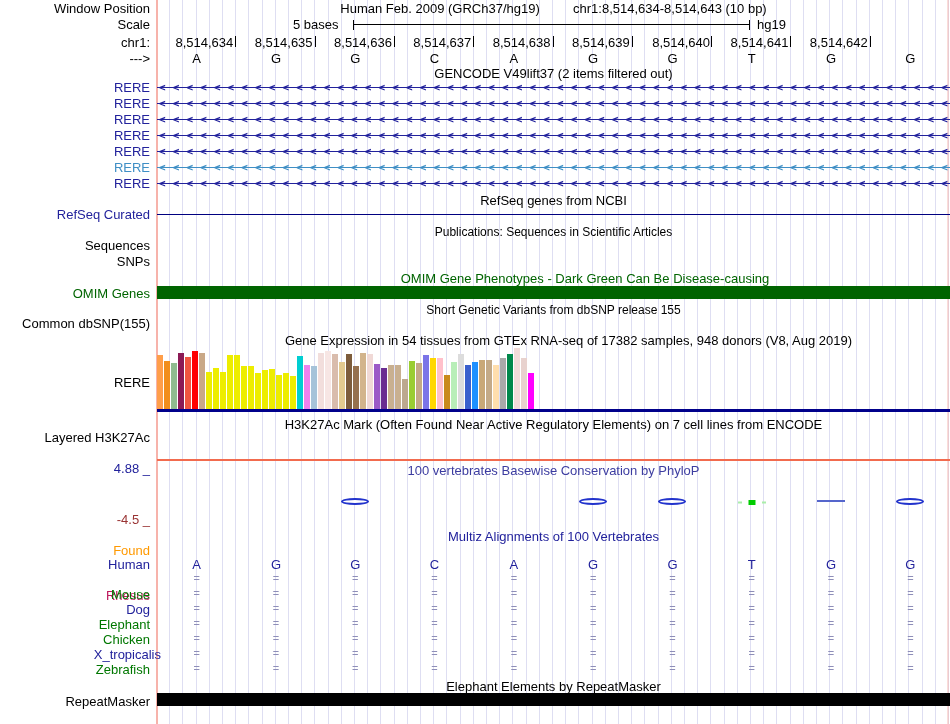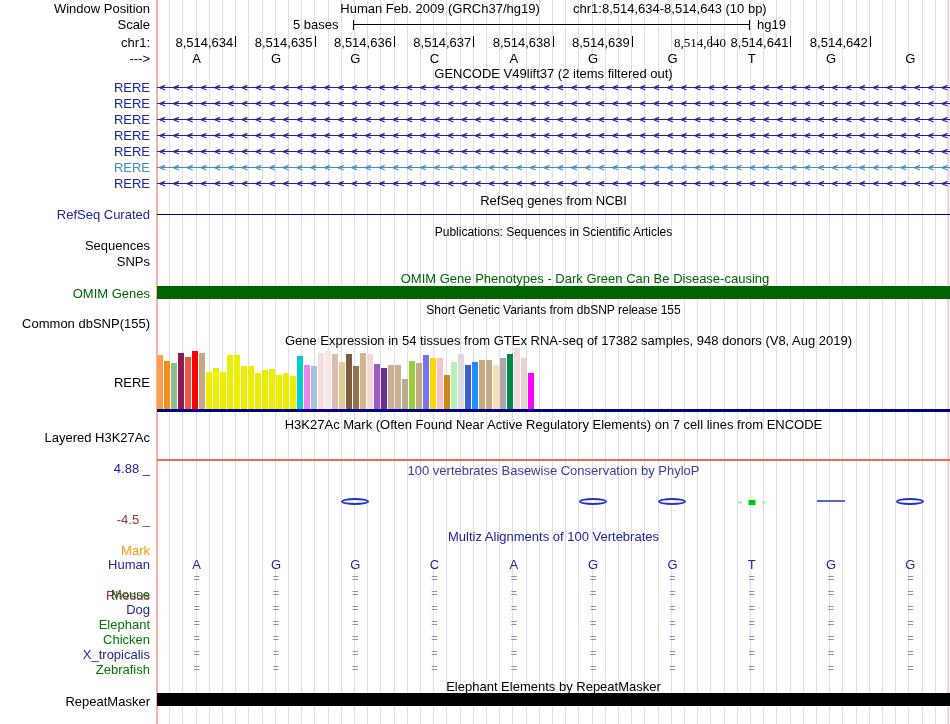--- a/index.html
+++ b/index.html
@@ -77,21 +77,21 @@
         <span class="num-span" style="left: 80.6px;">8,514,635</span>
         <div class="tick" style="left: 157.6px;"></div>
         <span class="num-span" style="left: 159.9px;">8,514,636</span>
         <div class="tick" style="left: 236.9px;"></div>
         <span class="num-span" style="left: 239.2px;">8,514,637</span>
         <div class="tick" style="left: 316.2px;"></div>
         <span class="num-span" style="left: 318.5px;">8,514,638</span>
         <div class="tick" style="left: 395.5px;"></div>
         <span class="num-span" style="left: 397.8px;">8,514,639</span>
         <div class="tick" style="left: 474.8px;"></div>
-        <span class="num-span" style="left: 494px; font-family: Liberation Serif, serif;">8,514,640</span>
+        <span class="num-span" style="left: 478px;">8,514,640</span>
         <div class="tick" style="left: 554.1px;"></div>
         <span class="num-span" style="left: 556.4px;">8,514,641</span>
         <div class="tick" style="left: 633.4px;"></div>
         <span class="num-span" style="left: 635.7px;">8,514,642</span>
         <div class="tick" style="left: 712.7px;"></div>
       </div>
   </div>
 
   <div class="row" style="top:51px">
     <div class="lbl">---&gt;</div>
@@ -271,21 +271,21 @@
       <div class="mark-lens" style="left: 910.35px; top: 498px;"></div>
     </div>
   <div class="row" style="top:512px">
     <div class="lbl darkred">-4.5 _</div>
   </div>
 
   <div class="row center navy" style="top:529px;left:157px;width:793px">
     <span>Multiz Alignments of 100 Vertebrates</span>
   </div>
   <div class="row" style="top:543px">
-    <div class="lbl orange-t">Mark</div>
+    <div class="lbl orange-t">Found</div>
   </div>
   <div class="row" style="top:557px">
     <div class="lbl navy">Human</div>
     <div class="area" id="human-bases" style="height:14px">
         <span class="base-span" style="left: 39.65px; color: rgb(34, 34, 156);">A</span>
         <span class="base-span" style="left: 118.95px; color: rgb(34, 34, 156);">G</span>
         <span class="base-span" style="left: 198.25px; color: rgb(34, 34, 156);">G</span>
         <span class="base-span" style="left: 277.55px; color: rgb(34, 34, 156);">C</span>
         <span class="base-span" style="left: 356.85px; color: rgb(34, 34, 156);">A</span>
         <span class="base-span" style="left: 436.15px; color: rgb(34, 34, 156);">G</span>
@@ -344,21 +344,21 @@
       <span class="eq" style="left: 196.65px; top: 632px;">=</span>
       <span class="eq" style="left: 275.95px; top: 632px;">=</span>
       <span class="eq" style="left: 355.25px; top: 632px;">=</span>
       <span class="eq" style="left: 434.55px; top: 632px;">=</span>
       <span class="eq" style="left: 513.85px; top: 632px;">=</span>
       <span class="eq" style="left: 593.15px; top: 632px;">=</span>
       <span class="eq" style="left: 672.45px; top: 632px;">=</span>
       <span class="eq" style="left: 751.75px; top: 632px;">=</span>
       <span class="eq" style="left: 831.05px; top: 632px;">=</span>
       <span class="eq" style="left: 910.35px; top: 632px;">=</span>
-      <div class="lbl" style="position: absolute; top: 647px; color: rgb(34, 34, 156);">X_tropicalis</div>
+      <div class="lbl" style="position: absolute; top: 647px; color: rgb(34, 34, 156); margin-left: 11px;">X_tropicalis</div>
       <span class="eq" style="left: 196.65px; top: 647px;">=</span>
       <span class="eq" style="left: 275.95px; top: 647px;">=</span>
       <span class="eq" style="left: 355.25px; top: 647px;">=</span>
       <span class="eq" style="left: 434.55px; top: 647px;">=</span>
       <span class="eq" style="left: 513.85px; top: 647px;">=</span>
       <span class="eq" style="left: 593.15px; top: 647px;">=</span>
       <span class="eq" style="left: 672.45px; top: 647px;">=</span>
       <span class="eq" style="left: 751.75px; top: 647px;">=</span>
       <span class="eq" style="left: 831.05px; top: 647px;">=</span>
       <span class="eq" style="left: 910.35px; top: 647px;">=</span>

